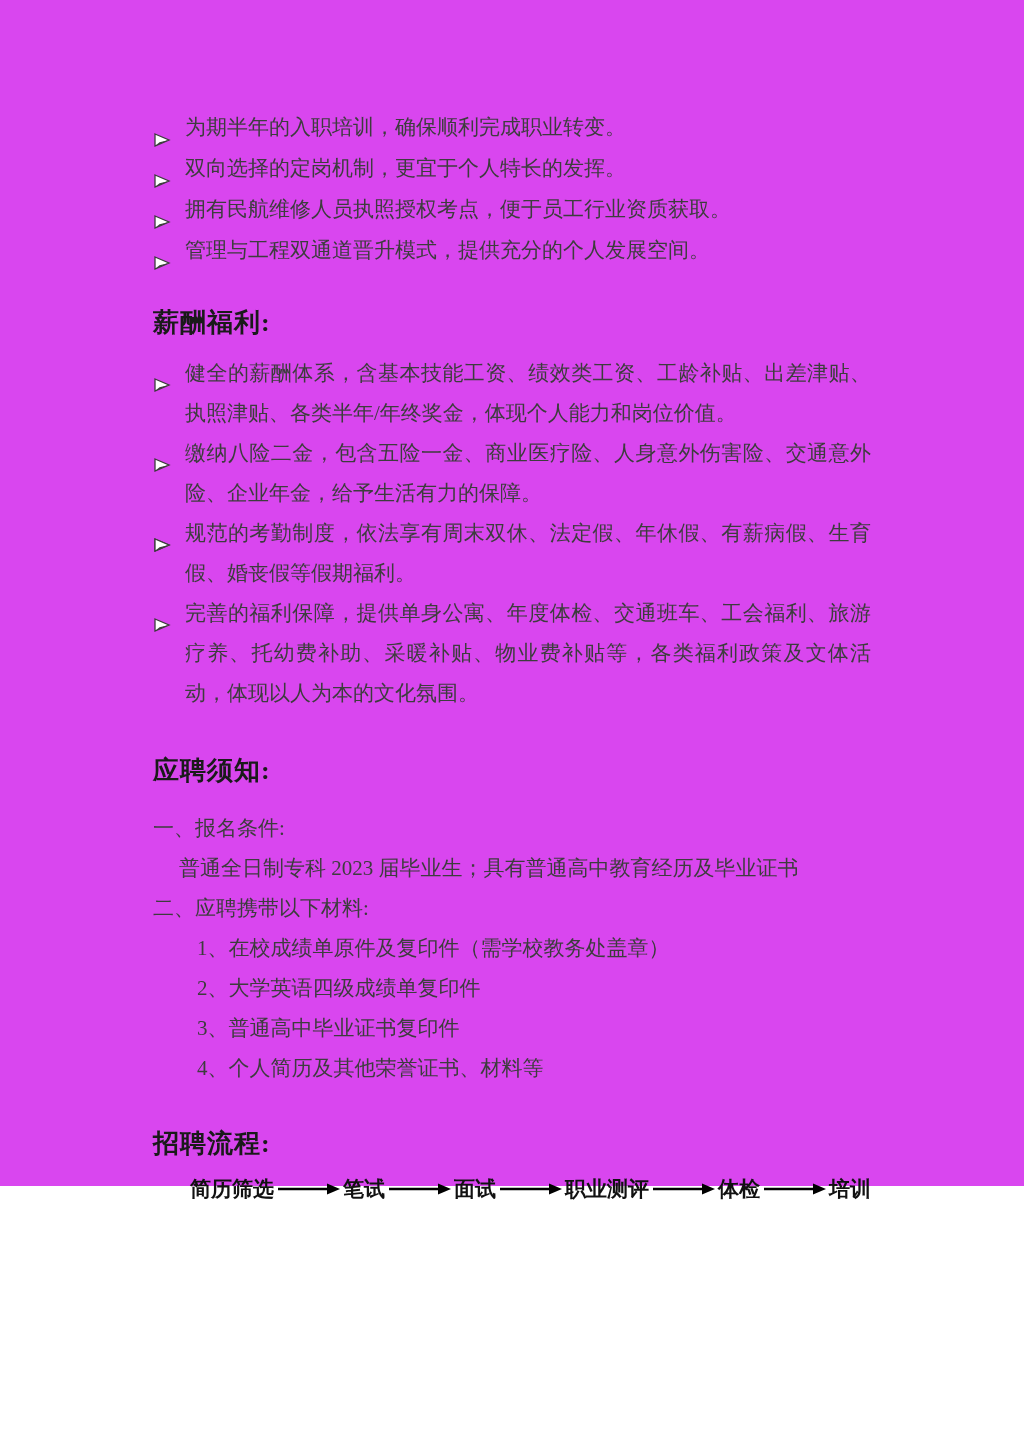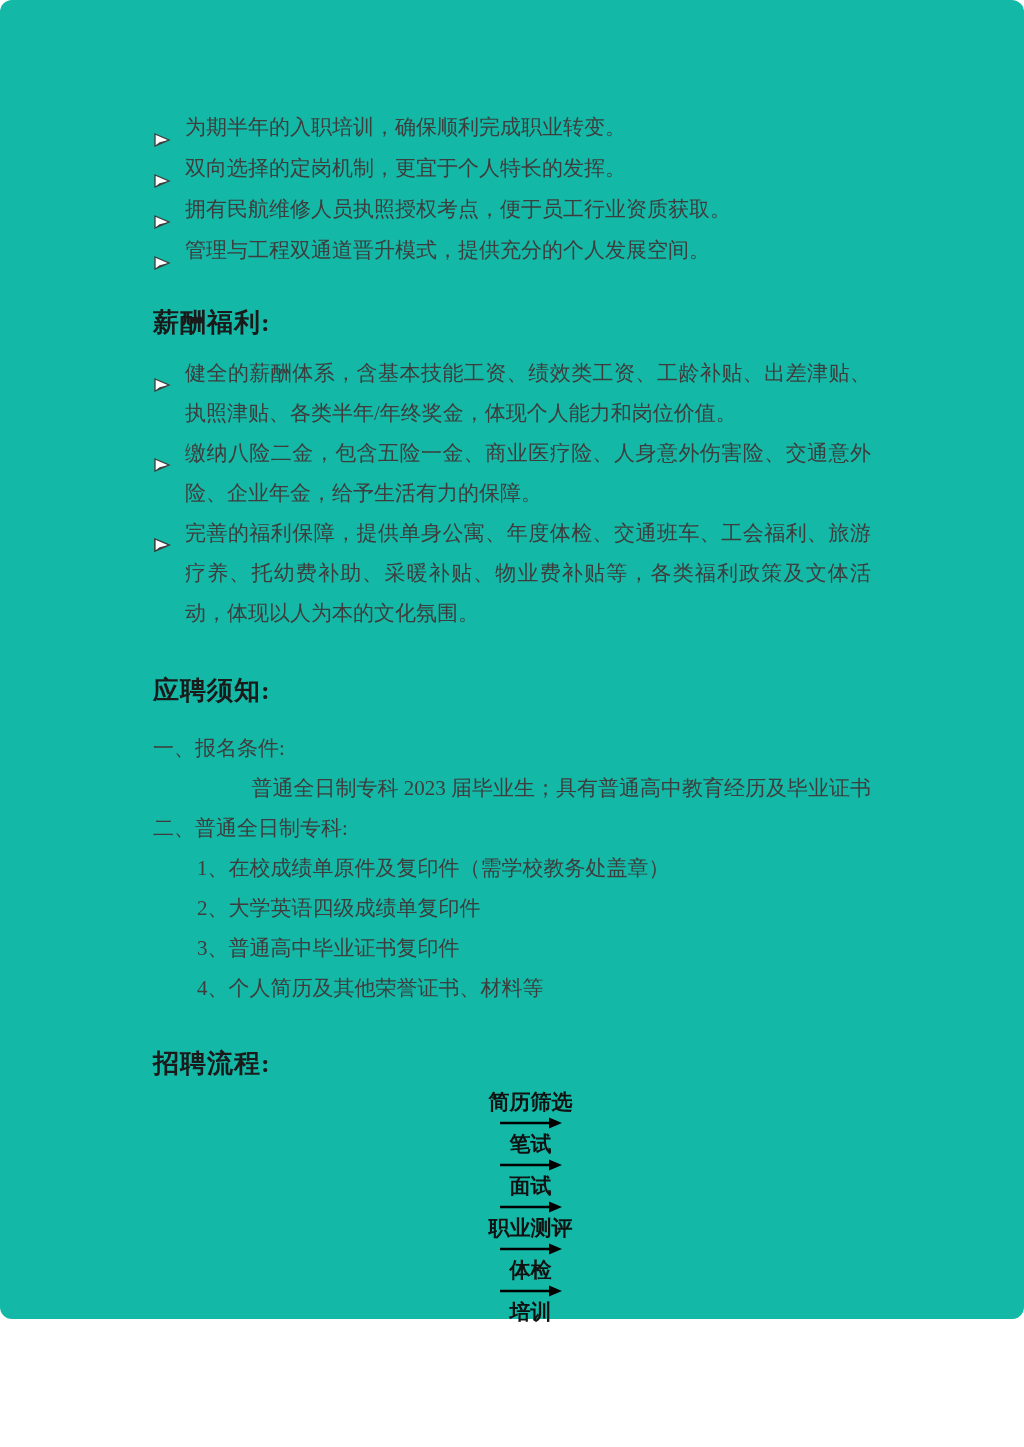--- a/index.html
+++ b/index.html
@@ -5,23 +5,22 @@
   * { margin: 0; padding: 0; box-sizing: border-box; }
   html, body { background: #ffffff; }
   body {
     width: 1024px; height: 1447px;
     overflow: hidden;
     font-family: "Liberation Serif", "DejaVu Serif", serif;
     color: #3d3d3d;
   }
   .page {
     position: relative;
-    width: 1024px; height: 1319px;
-    background: #14b8a6;
-    border-radius: 12px;
+    width: 1024px; height: 1186px;
+    background: #d946ef;
   }
   .content {
     position: absolute;
     left: 153px; top: 107px;
     width: 718px;
   }
   
   ul.arrow-list { list-style: none; }
   ul.arrow-list li {
     position: relative;
@@ -45,31 +44,30 @@
     font-weight: bold;
     color: #1a1a1a;
     letter-spacing: 1px;
   }
   h2.salary-heading  { margin-top: 34px; margin-bottom: 12px; }
   h2.notice-heading  { margin-top: 40px; margin-bottom: 19px; }
   h2.process-heading { margin-top: 38px; margin-bottom: 6px; font-family: Liberation Serif, serif; }
   
   .notice-block { font-size: 21px; line-height: 40px; color: #3d3d3d; }
   .notice-line { display: block; }
-  .notice-detail { padding-left: 26px; text-align: right; }
+  .notice-detail { padding-left: 26px; }
   .material-line { padding-left: 44px; }
   
   .flow {
     margin-left: 37px;
     width: 681px;
     height: 42px;
     display: flex;
     align-items: center;
     justify-content: space-between;
-    flex-direction: column;
   }
   .flow .step {
     font-size: 21px;
     font-weight: bold;
     color: #111111;
     white-space: nowrap;
   }
   .flow svg.flow-arrow { flex: 0 0 auto; }
 </style>
 </head>
@@ -146,30 +144,39 @@
             </svg>
         </span>
       </li>
       <li>
         <span class="bullet">
           <svg width="18" height="14" viewBox="0 0 18 14">
               <path d="M2 1 L16 7 L2 13 Z" fill="#ffffff" stroke="#3c3c3c" stroke-width="1.3"></path>
               <path d="M2 13 L16 7 L6.5 9.2 Z" fill="#3c3c3c"></path>
             </svg>
         </span>
+        <span class="li-text">规范的考勤制度，依法享有周末双休、法定假、年休假、有薪病假、生育假、婚丧假等假期福利。</span>
+      </li>
+      <li>
+        <span class="bullet">
+          <svg width="18" height="14" viewBox="0 0 18 14">
+              <path d="M2 1 L16 7 L2 13 Z" fill="#ffffff" stroke="#3c3c3c" stroke-width="1.3"></path>
+              <path d="M2 13 L16 7 L6.5 9.2 Z" fill="#3c3c3c"></path>
+            </svg>
+        </span>
         <span class="li-text">完善的福利保障，提供单身公寓、年度体检、交通班车、工会福利、旅游疗养、托幼费补助、采暖补贴、物业费补贴等，各类福利政策及文体活动，体现以人为本的文化氛围。</span>
       </li>
     </ul>
 
     <h2 class="sec-heading notice-heading">应聘须知:</h2>
 
     <div class="notice-block">
       <span class="notice-line">一、报名条件:</span>
       <span class="notice-line notice-detail">普通全日制专科 2023 届毕业生；具有普通高中教育经历及毕业证书</span>
-      <span class="notice-line">二、普通全日制专科:</span>
+      <span class="notice-line">二、应聘携带以下材料:</span>
       <span class="notice-line material-line">1、在校成绩单原件及复印件（需学校教务处盖章）</span>
       <span class="notice-line material-line">2、大学英语四级成绩单复印件</span>
       <span class="notice-line material-line">3、普通高中毕业证书复印件</span>
       <span class="notice-line material-line">4、个人简历及其他荣誉证书、材料等</span>
     </div>
 
     <h2 class="sec-heading process-heading">招聘流程:</h2>
 
     <div class="flow">
       <span class="step">简历筛选</span>

